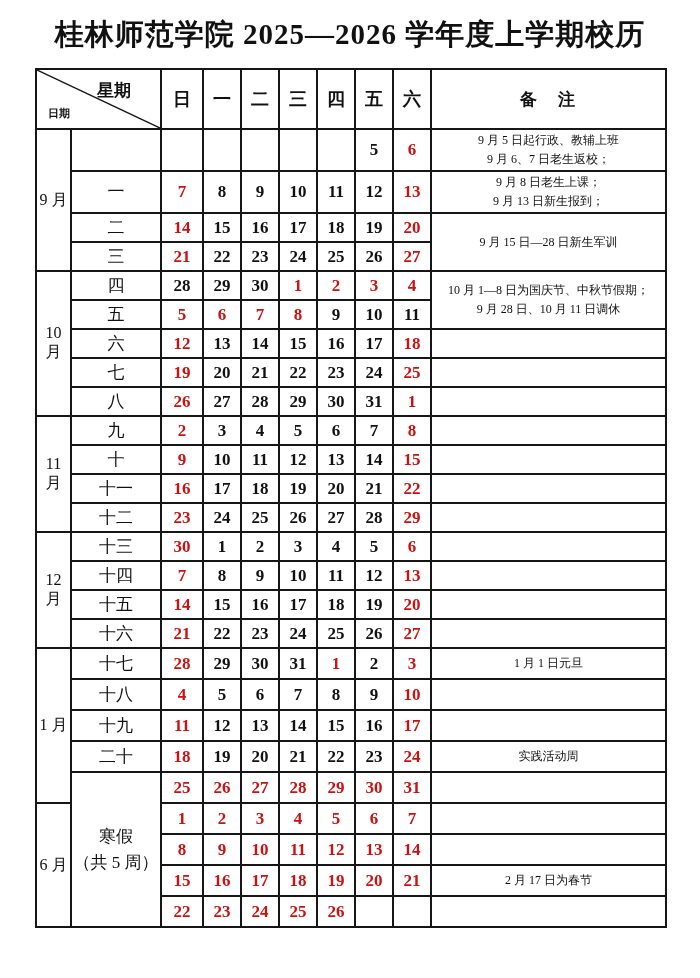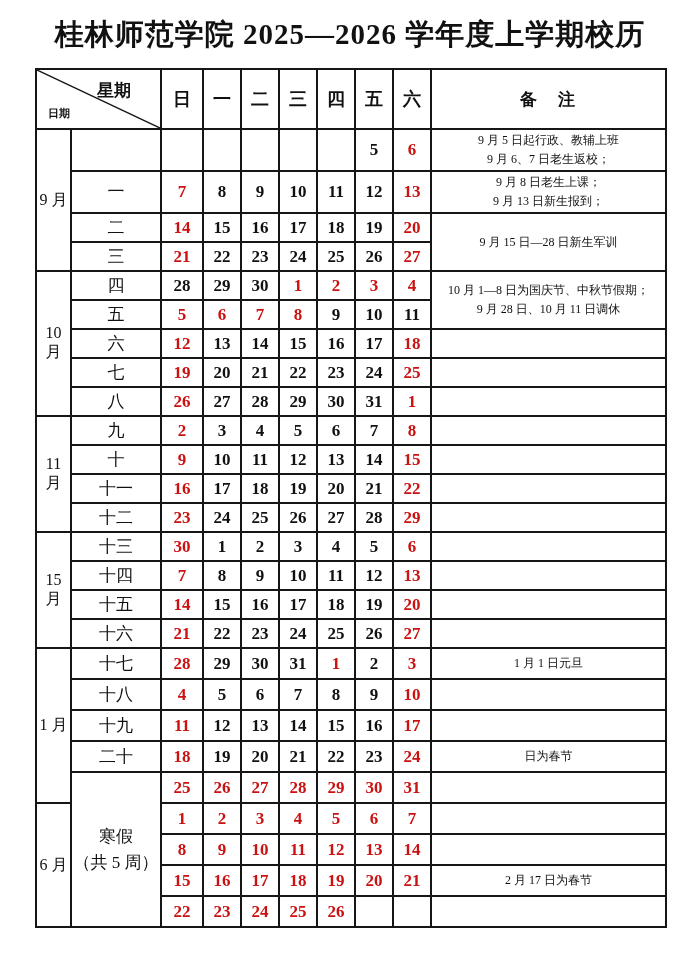--- a/index.html
+++ b/index.html
@@ -262,21 +262,21 @@
           <td class="day-cell red">23</td>
           <td class="day-cell">24</td>
           <td class="day-cell">25</td>
           <td class="day-cell">26</td>
           <td class="day-cell">27</td>
           <td class="day-cell">28</td>
           <td class="day-cell red">29</td>
           <td class="remark-cell" rowspan="1"></td>
         </tr>
         <tr>
-          <td class="month-cell" rowspan="4">15 月</td>
+          <td class="month-cell" rowspan="4">12 月</td>
           <td class="week-cell" rowspan="1">
             <div class="wline">十三</div>
           </td>
           <td class="day-cell red">30</td>
           <td class="day-cell">1</td>
           <td class="day-cell">2</td>
           <td class="day-cell">3</td>
           <td class="day-cell">4</td>
           <td class="day-cell">5</td>
           <td class="day-cell red">6</td>
@@ -368,21 +368,21 @@
             <div class="wline">二十</div>
           </td>
           <td class="day-cell red">18</td>
           <td class="day-cell">19</td>
           <td class="day-cell">20</td>
           <td class="day-cell">21</td>
           <td class="day-cell">22</td>
           <td class="day-cell">23</td>
           <td class="day-cell red">24</td>
           <td class="remark-cell" rowspan="1">
-            <div>日为春节</div>
+            <div>实践活动周</div>
           </td>
         </tr>
         <tr class="h32">
           <td class="week-cell" rowspan="5">
             <div class="wline">寒假</div>
             <div class="wline">（共 5 周）</div>
           </td>
           <td class="day-cell red">25</td>
           <td class="day-cell red">26</td>
           <td class="day-cell red">27</td>

